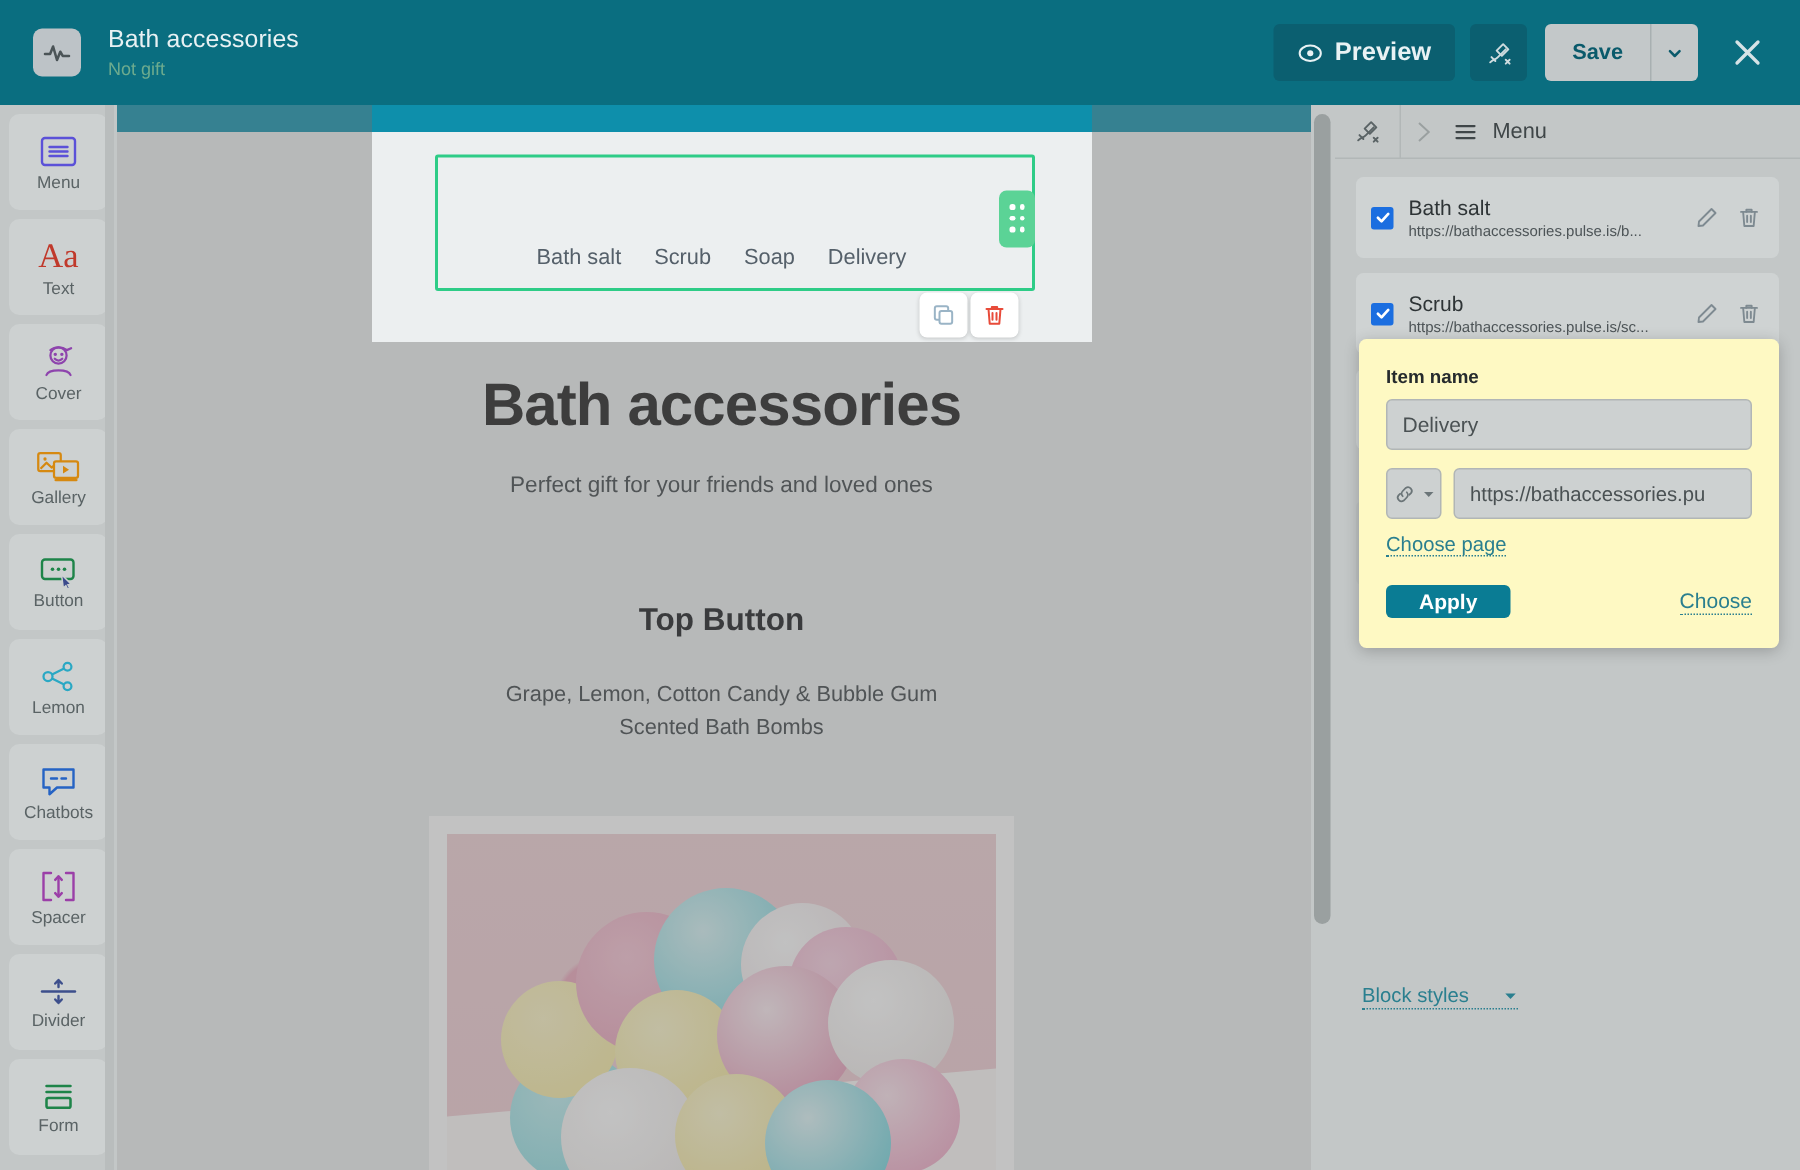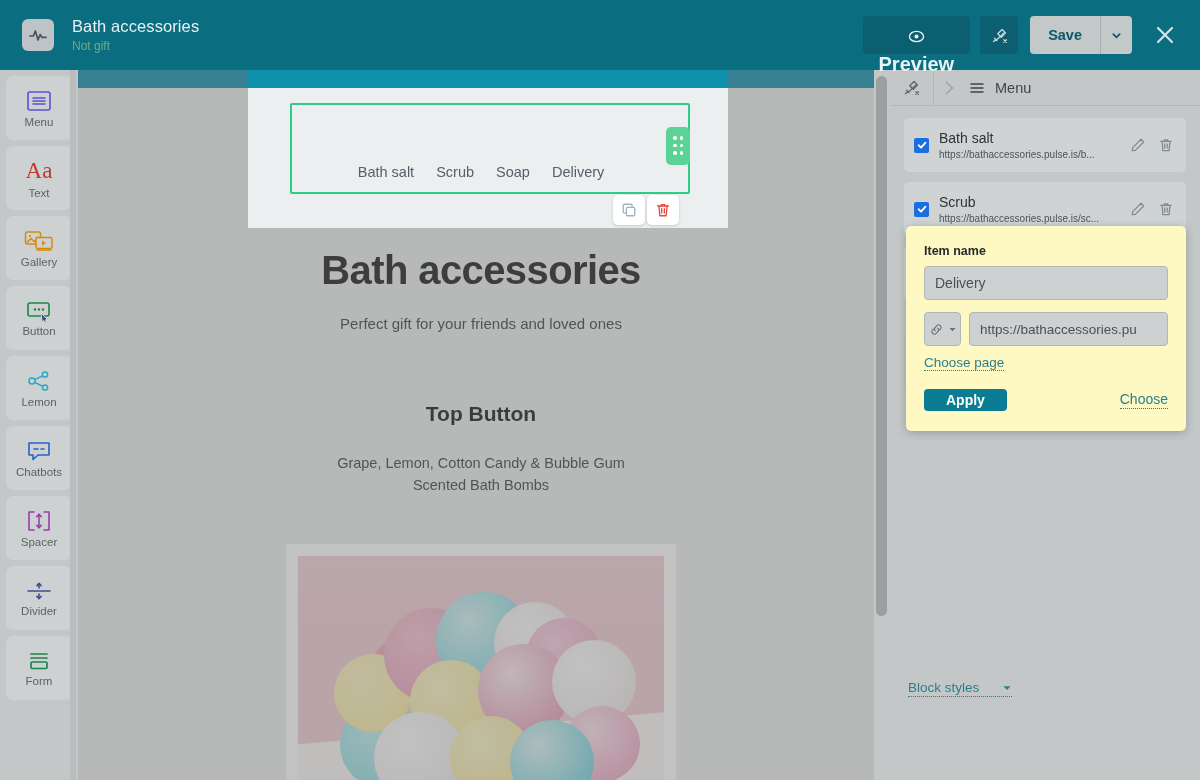--- a/index.html
+++ b/index.html
@@ -23,23 +23,22 @@
     display: flex; align-items: center; justify-content: center; margin-left: 6px;
   }
   .title-wrap { margin-left: 18px; }
   .proj-title { color: #e8f1f3; font-size: 16.5px; font-weight: 400; letter-spacing: .1px; }
   .proj-sub { color: #6dab8e; font-size: 12px; margin-top: 3px; }
   .spacer { flex: 1; }
   .btn-preview {
     display: flex; align-items: center; gap: 8px;
     background: #0b5f70; color: #e9f2f4; border: none;
     height: 38px; padding: 12px 16px; border-radius: 4px;
-    font-size: 20px; font-weight: bold; cursor: pointer;
+    font-size: 17px; font-weight: bold; cursor: pointer;
     font-family: inherit;
-    flex-direction: column;
   }
   .btn-icon-sq {
     width: 38px; height: 38px; margin-left: 10px; border-radius: 4px;
     background: #0b5f70; border: none; display: flex;
     align-items: center; justify-content: center; cursor: pointer;
   }
   .save-group { display: flex; margin-left: 12px; height: 38px; border-radius: 4px; overflow: hidden; }
   .btn-save {
     background: #c3c8c9; color: #0a5a6b; border: none; padding: 0 18px;
     font-size: 14.5px; font-weight: bold; cursor: pointer; font-family: inherit;
@@ -232,21 +231,21 @@
     font-family: inherit;
   }
   .btn-cancel {
     margin-left: auto; background: none; border: none; font-size: 14px;
     color: #2a7f8f; border-bottom: 1px dotted #2a7f8f; cursor: pointer;
     padding-bottom: 1px; font-family: inherit;
   }
   .block-styles {
     position: absolute; left: 18px; top: 550px; font-size: 13.5px; color: #2a7f8f;
     border-bottom: 1px dotted #2a7f8f; cursor: pointer;
-    display: inline-flex; align-items: center; gap: 23px; padding-bottom: 1px; margin-top: 24px;
+    display: inline-flex; align-items: center; gap: 23px; padding-bottom: 1px;
   }
 </style>
 </head>
 <body>
 
 <div id="app">
 
   <div class="topbar">
     <div class="app-logo">
       <svg width="20" height="20" viewBox="0 0 20 20" fill="none" stroke="#4b5457" stroke-width="1.7" stroke-linecap="round" stroke-linejoin="round">
@@ -311,20 +310,32 @@
           </svg>
         </span>
         <span class="sb-label">Menu</span>
       </div>
 
       <div class="sb-item">
         <span style="font-size:23px;color:#c0392b;line-height:26px;font-family:'Liberation Serif',serif;">Aa</span>
         <span class="sb-label">Text</span>
       </div>
 
+      <div class="sb-item">
+        <span style="display:flex">
+          <svg width="28" height="26" viewBox="0 0 28 26" fill="none" stroke="#8e44ad" stroke-width="1.5" stroke-linecap="round">
+            <circle cx="14" cy="9" r="5.4"></circle>
+            <path d="M11.8 8.2 h.1 M16.2 8.2 h.1" stroke-width="2.2"></path>
+            <path d="M11.5 11.2 c1.5 1.6 3.5 1.6 5 0"></path>
+            <path d="M8.6 5.4 c3-2.4 8-2.4 11 0 l2.8-1.3"></path>
+            <path d="M6 22 c1.4-4.2 14.6-4.2 16 0"></path>
+          </svg>
+        </span>
+        <span class="sb-label">Cover</span>
+      </div>
 
       <div class="sb-item">
         <span style="display:flex">
           <svg width="32" height="24" viewBox="0 0 32 24" fill="none" stroke="#d68910" stroke-width="1.5">
             <rect x="2.5" y="3" width="15" height="12" rx="1.4"></rect>
             <circle cx="7" cy="7" r="1.1" fill="#d68910" stroke="none"></circle>
             <path d="M4 13.5 l4-4 3.4 3.2 2.4-2 3.2 2.8" stroke-linejoin="round"></path>
             <rect x="13" y="8.5" width="16" height="11" rx="1.4" fill="#cdd1d1"></rect>
             <path d="M19 11.5 l4 2.6 -4 2.6z" fill="#d68910" stroke="none"></path>
             <path d="M14 21 h14" stroke-linecap="round"></path>

